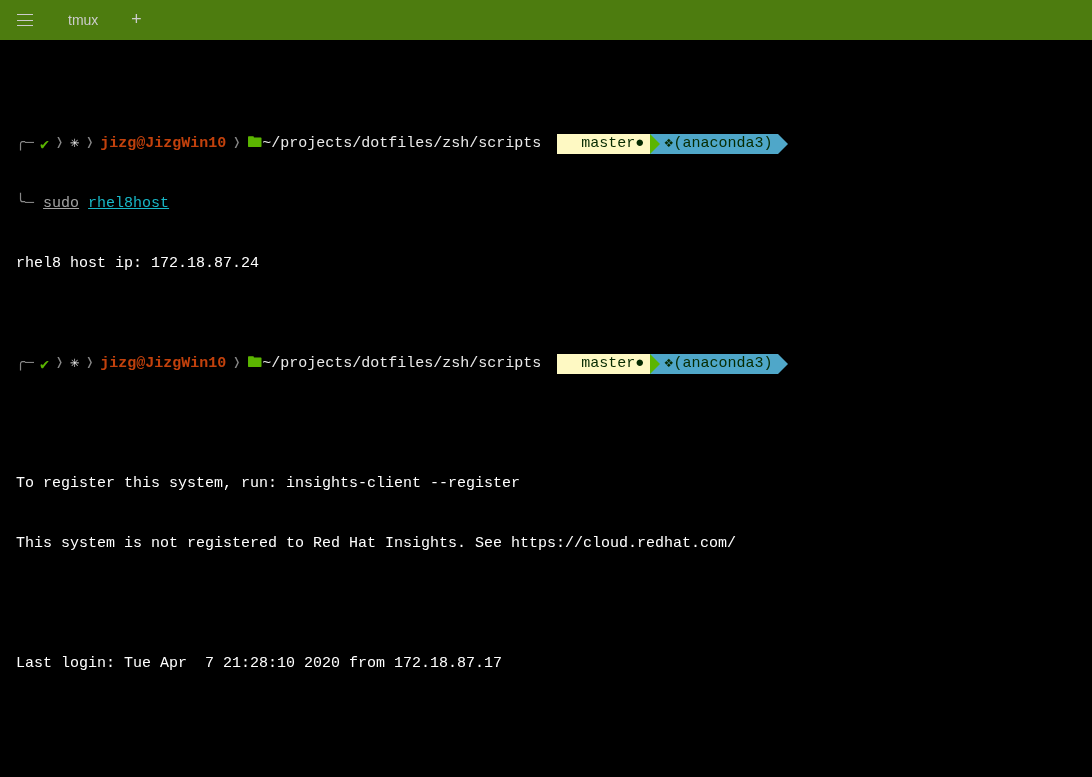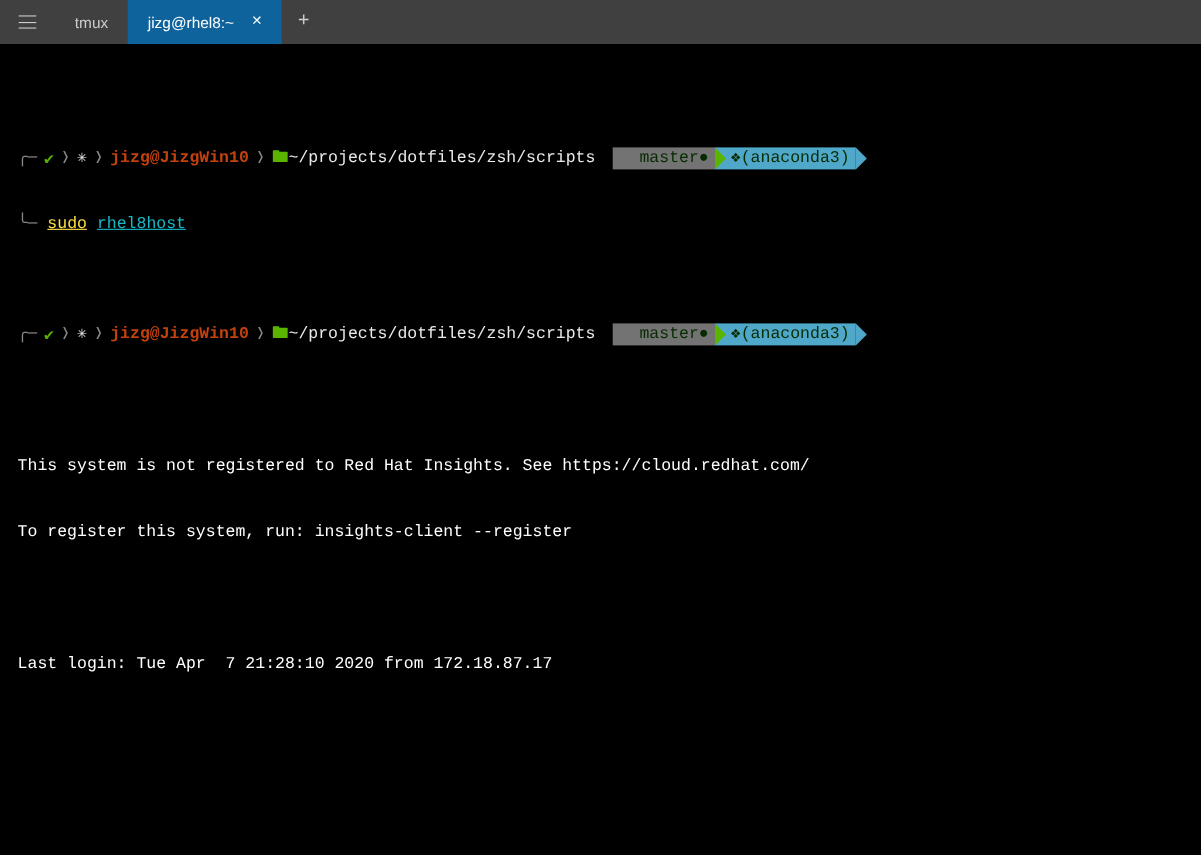--- a/index.html
+++ b/index.html
@@ -8,21 +8,21 @@
   color: #fff;
   font-family: 'Consolas', 'Courier New', monospace;
   font-size: 15px;
   width: 1092px;
   height: 777px;
   overflow: hidden;
 }
 .titlebar {
   height: 40px;
   display: flex;
-  background: #404040;
+  background: #4d7c0f;
 }
 .hamburger {
   width: 50px;
   height: 40px;
   display: flex;
   align-items: center;
   justify-content: center;
   cursor: pointer;
 }
 .hamburger-icon {
@@ -67,58 +67,54 @@
   cursor: pointer;
 }
 .terminal {
   padding: 14px 16px;
   line-height: 20px;
   white-space: pre;
 }
 .segrow { display: flex; align-items: center; height: 20px; }
 .seg { display: inline-flex; align-items: center; height: 20px; padding: 0 6px; }
 .bg-black { background: #000; }
-.bg-green { background: #737373; }
+.bg-green { background: #fef9c3; }
 .bg-blue { background: #4fa7c9; }
 .fg-orange { color: #c2410c; font-weight: bold; }
 .fg-green { color: #5bb500; }
 .fg-grey { color: #888; }
 .fg-white { color: #eaeaea; }
 .chevron { font-family: monospace; }
 .arrow-r {
   width: 0; height: 0;
   border-top: 10px solid transparent;
   border-bottom: 10px solid transparent;
   border-left: 10px solid;
 }
 .arrow-r.from-black { border-left-color: #000; }
 .arrow-r.from-green { border-left-color: #5bb500; }
 .arrow-r.from-blue { border-left-color: #4fa7c9; }
 .line { min-height: 20px; }
 .underline { text-decoration: underline; }
-.yellow { color: #fde047; }
+.yellow { color: #a3a3a3; }
 .cyan { color: #18b8c7; text-decoration: underline; text-align: center; }
 </style>
 </head>
 <body>
 
 <div class="titlebar">
   <div class="hamburger">
     <div class="hamburger-icon">
       <span></span>
         <span></span>
         <span></span>
     </div>
   </div>
   <div class="tab">
     <span>tmux</span>
-  </div>
-  <div class="tab active">
-    <span>jizg@rhel8:~</span>
-    <span class="close-x">×</span>
   </div>
   <div class="newtab">
     <span>+</span>
   </div>
 </div>
 
 <div class="terminal">
 
   
   <div class="segrow">
@@ -130,40 +126,41 @@
     <span class="seg bg-black"><span class="fg-orange">jizg@JizgWin10</span></span>
     <span class="fg-grey">❭</span>
     <span class="seg bg-black"><span class="fg-green">🖿</span> <span class="fg-white">~/projects/dotfiles/zsh/scripts</span></span>
     <div class="arrow-r from-black"></div>
     <span class="seg bg-green" style="color:#062b00;"><span>  </span><span></span> <span>master</span> <span>●</span></span>
     <div class="arrow-r from-green" style="margin-right:-10px;z-index:2;position:relative;"></div>
     <span class="seg bg-blue" style="color:#062b00;padding-left:14px;"><span>❖</span>  <span>(anaconda3)</span></span>
     <div class="arrow-r from-blue"></div>
   </div>
   <div class="line"><span class="fg-grey">╰─</span> <span class="yellow underline">sudo</span> <span class="cyan">rhel8host</span></div>
+  <div class="line">rhel8 host ip: 172.18.87.24</div>
 
   
   <div class="segrow">
     <span class="fg-grey">╭─</span>
     <span class="seg bg-black"><span class="fg-green chevron">✔</span></span>
     <span class="fg-grey">❭</span>
     <span class="seg bg-black"><span class="fg-white">✳</span></span>
     <span class="fg-grey">❭</span>
     <span class="seg bg-black"><span class="fg-orange">jizg@JizgWin10</span></span>
     <span class="fg-grey">❭</span>
     <span class="seg bg-black"><span class="fg-green">🖿</span> <span class="fg-white">~/projects/dotfiles/zsh/scripts</span></span>
     <div class="arrow-r from-black"></div>
     <span class="seg bg-green" style="color:#062b00;"><span>  </span><span></span> <span>master</span> <span>●</span></span>
     <div class="arrow-r from-green" style="margin-right:-10px;z-index:2;position:relative;"></div>
     <span class="seg bg-blue" style="color:#062b00;padding-left:14px;"><span>❖</span>  <span>(anaconda3)</span></span>
     <div class="arrow-r from-blue"></div>
   </div>
   <div class="line">&nbsp;</div>
+  <div class="line">To register this system, run: insights-client --register</div>
   <div class="line">This system is not registered to Red Hat Insights. See https://cloud.redhat.com/</div>
-  <div class="line">To register this system, run: insights-client --register</div>
   <div class="line">&nbsp;</div>
   <div class="line">Last login: Tue Apr  7 21:28:10 2020 from 172.18.87.17</div>
   
 
   
   
   
   
   
   

